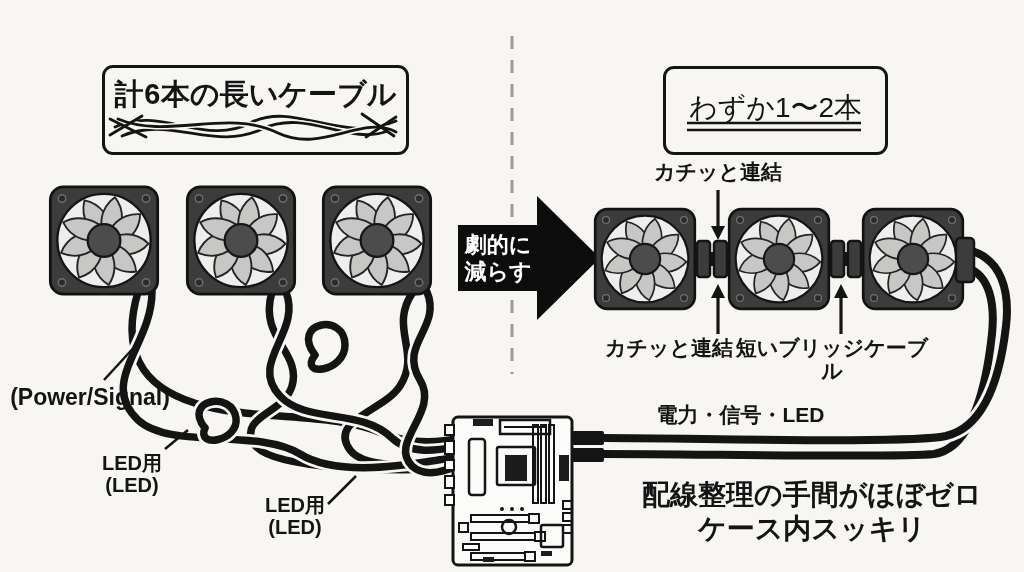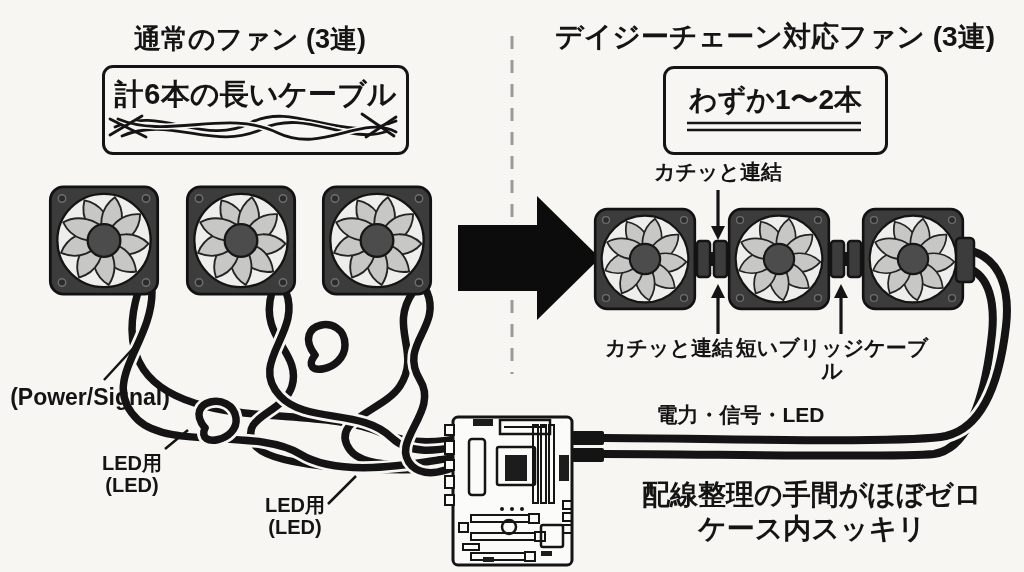--- a/index.html
+++ b/index.html
@@ -9,21 +9,21 @@
     font-family:"Liberation Sans","DejaVu Sans",sans-serif;
   }
   .stage svg.art{position:absolute;left:0;top:0;width:1024px;height:572px;}
   .label{position:absolute;text-align:center;font-weight:700;color:#141414;line-height:1.1;}
   .title-l{left:95px;top:25px;width:310px;font-size:27px;}
   .title-r{left:535px;top:22px;width:480px;font-size:28px;}
   .box{position:absolute;border:3px solid #141414;border-radius:11px;text-align:center;font-weight:700;}
   .box-l{left:102px;top:65px;width:301px;height:84px;}
   .box-l .box-text{margin-top:7px;font-size:29px;font-weight:700;font-family:Liberation Mono, monospace;}
   .box-r{left:663px;top:66px;width:219px;height:83px;}
-  .box-r .box-text{margin-top:12px;font-size:28px;font-weight:700;}
+  .box-r .box-text{margin-top:20px;font-size:28px;font-weight:400;}
   .lab-power{left:10px;top:385px;width:160px;font-size:20px;}
   .lab-power .en{font-size:23px;}
   .lab-led1{left:92px;top:452px;width:80px;font-size:20px;}
   .lab-led2{left:255px;top:494px;width:80px;font-size:20px;}
   .arrow-label{
     position:absolute;left:458px;top:227px;width:80px;height:62px;
     display:flex;flex-direction:column;align-items:center;justify-content:center;
     color:#ffffff;font-size:22px;font-weight:700;line-height:1.25;
   }
   .lab-click-top{left:638px;top:160px;width:160px;font-size:21px;}
@@ -179,42 +179,44 @@
       <polygon points="834,298 848,298 841,284" stroke="none"></polygon>
     </g>
 
     <g stroke="#141414" stroke-width="2.5">
       <line x1="104" y1="380" x2="138" y2="343"></line>
       <line x1="165" y1="449" x2="188" y2="430"></line>
       <line x1="328" y1="504" x2="356" y2="476"></line>
     </g>
   </svg>
 
-  <div class="label title-l">通常のファン (3連)</div>
 
   <div class="box box-l">
     <div class="box-text">計6本の長いケーブル</div>
   </div>
 
   <div class="label lab-power">
     <div class="en">(Power/Signal)</div>
   </div>
 
   <div class="label lab-led1">
     <div>LED用</div>
     <div>(LED)</div>
   </div>
 
   <div class="label lab-led2">
     <div>LED用</div>
     <div>(LED)</div>
   </div>
 
-
-  <div class="label title-r">デイジーチェーン対応ファン (3連)</div>
+  <div class="arrow-label">
+    <div>劇的に</div>
+    <div>減らす</div>
+  </div>
+
 
   <div class="box box-r">
     <div class="box-text">わずか1〜2本</div>
   </div>
 
   <div class="label lab-click-top">カチッと連結</div>
   <div class="label lab-click-bottom">カチッと連結</div>
   <div class="label lab-cable">電力・信号・LED</div>
   <div class="label lab-bridge">短いブリッジケーブル</div>
 

